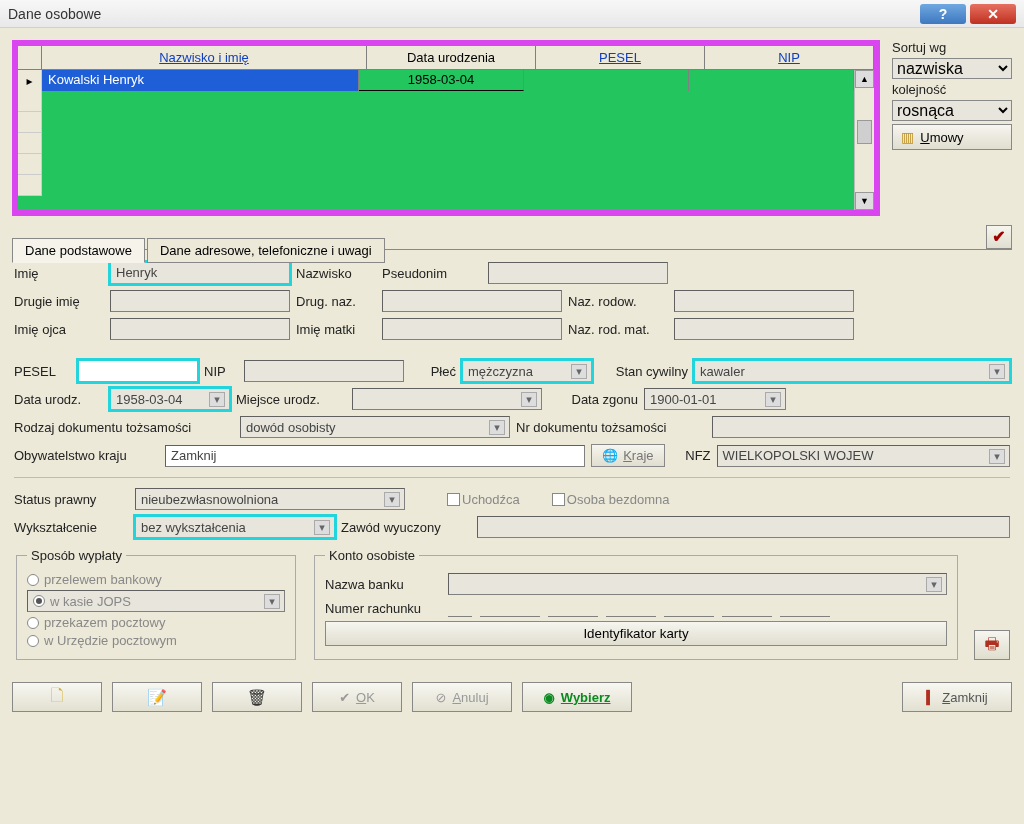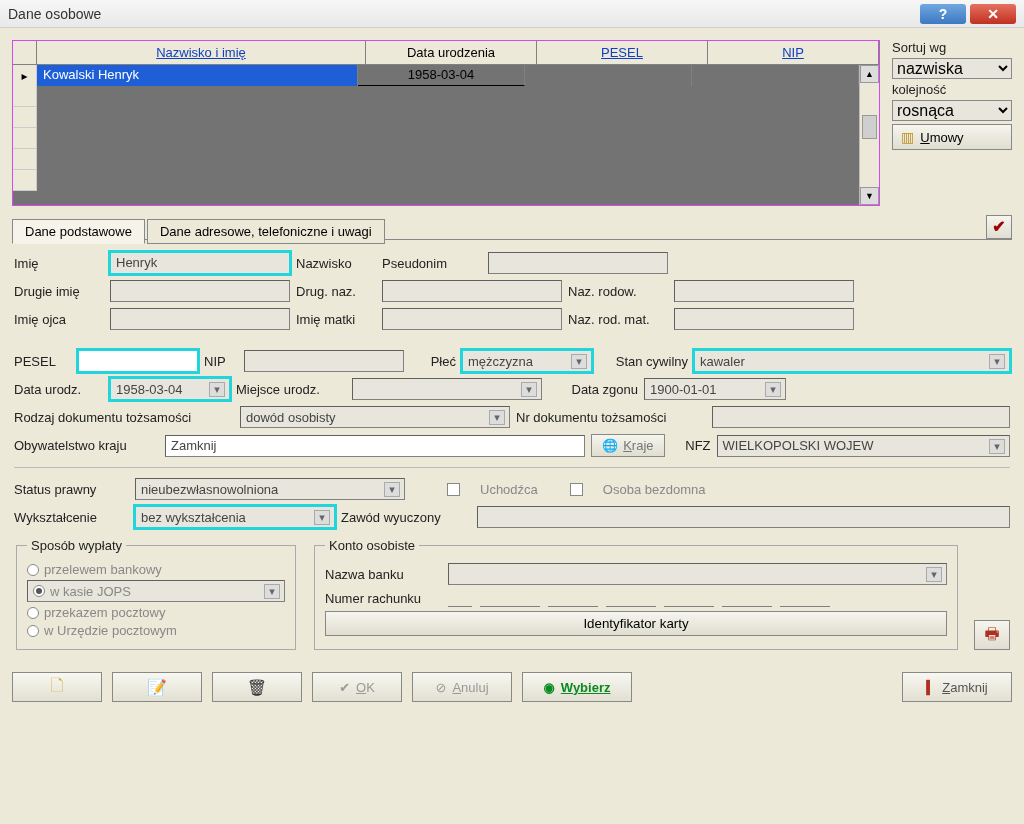--- a/index.html
+++ b/index.html
@@ -26,21 +26,21 @@
   .titlebar .btn-help, .titlebar .btn-close {
     width: 46px; height: 20px; border-radius: 3px;
     display: flex; align-items: center; justify-content: center;
     margin-left: 4px; color: #fff; font-weight: bold;
   }
   .btn-help { background: linear-gradient(#6FA8E0,#3E78C0); }
   .btn-close { background: linear-gradient(#E67060,#C03020); font-size:14px;}
   .window-body { padding: 12px; }
   
   .grid-area { display:flex; align-items:flex-start; gap:12px; }
-  .grid-wrap { flex:1; border:1px solid #d946ef; background:#737373; position:relative; }
+  .grid-wrap { flex:1; border:6px solid #d946ef; background:#22c55e; position:relative; }
   .grid-head { display:flex; background:#ECE9D8; border-bottom:1px solid #808080; }
   .grid-head .gh-gutter { width:24px; border-right:1px solid #808080;}
   .grid-head .gh { border-right:1px solid #808080; padding:4px 6px; text-align:center; font-size:13px;}
   .gh-name { flex:2.2; color:#1040C0; text-decoration:underline;}
   .gh-date { flex:1.1; }
   .gh-pesel{ flex:1.1; color:#1040C0; text-decoration:underline;}
   .gh-nip  { flex:1.1; color:#1040C0; text-decoration:underline;}
   .grid-body { height:140px; display:flex; }
   .grid-body-rows{ flex:1; }
   .grid-row { display:flex; height:21px; }
@@ -54,38 +54,38 @@
   .vscroll .arrow { position:absolute; left:0;right:0;height:18px;background:#DDD;border:1px solid #999; text-align:center; font-size:9px; line-height:16px;}
   .vscroll .arrow.up{top:0;} .vscroll .arrow.dn{bottom:0;}
   
   .side-controls { width:120px; font-size:13px; }
   .side-controls label { display:block; margin-bottom:3px; color:#222;}
   .side-controls select { width:100%; font-size:16px; margin-bottom:3px; background:#E8E6DC; border:1px solid #888;}
   .umowy-btn { display:flex; align-items:center; gap:6px; width:100%; border:1px solid #888; background:linear-gradient(#F6F5EF,#E0DECF); padding:4px 8px; font-size:13px;}
   .umowy-btn .icon { color:#C09020; font-size:14px;}
   
   .tabs-row { display:flex; align-items:center; margin-top:8px; }
-  .tab { border:1px solid #888; background:#ECE9D8; padding:4px 12px; font-size:13px; margin-right:2px; position:relative; top:5px;}
+  .tab { border:1px solid #888; background:#ECE9D8; padding:4px 12px; font-size:13px; margin-right:2px; position:relative; top:14px;}
   .tab.active { background:#F5F3EA; border-bottom:1px solid #F5F3EA; }
   .check-btn { margin-left:auto; width:26px; height:24px; border:1px solid #888; background:linear-gradient(#F6F5EF,#E0DECF); display:flex;align-items:center;justify-content:center; color:#A00000; font-weight:bold; font-size:16px;}
   
   .form-area { border-top:1px solid #888; padding:12px 2px; font-size:13px; }
   .row { display:flex; align-items:center; margin-bottom:6px; gap:6px; flex-wrap:nowrap;}
   .lab { color:#222; white-space:nowrap; }
   .fld, .sel, .date {
     border:1px solid #808080; border-top-color:#606060; border-left-color:#606060;
     background:#E8E6DC; height:22px; padding:2px 5px; font-size:13px; color:#444;
   }
   .fld { }
   .sel { display:flex; align-items:center; position:relative; padding-right:20px;}
   .sel::after { content:"▾"; position:absolute; right:4px; top:3px; font-size:11px; color:#666; background:#DDD; border:1px solid #AAA; width:14px; text-align:center; }
   .hl { outline:3px solid #22D5DD; outline-offset:-1px; }
   .btn-kraje { border:1px solid #888; background:linear-gradient(#F6F5EF,#E0DECF); padding:3px 10px; display:flex; align-items:center; gap:5px; color:#777; font-size:13px;}
   .sep { height:1px; background:#BBB; margin:10px 0; }
-  .chk { display:flex; align-items:center; gap:20px; color:#888;}
+  .chk { display:flex; align-items:center; gap:2px; color:#888;}
   .chk .box { width:13px; height:13px; border:1px solid #888; background:#fff;}
   
   .fs-row { display:flex; gap:14px; margin-top:10px;}
   fieldset { border:1px solid #AAA; padding:6px 10px 8px; font-size:13px;}
   legend { padding:0 4px; color:#222; }
   .radio { display:flex; align-items:center; gap:5px; color:#888; margin:3px 0;}
   .radio .dot { width:12px;height:12px;border:1px solid #888;border-radius:50%;background:#fff; display:flex;align-items:center;justify-content:center;}
   .radio.sel .dot::after { content:""; width:6px;height:6px;border-radius:50%;background:#555; display:block;}
   .acct-row { display:flex; align-items:center; gap:8px; margin:4px 0;}
   .acct-row .seg { border-bottom:1px solid #808080; height:18px; display:inline-block;}

